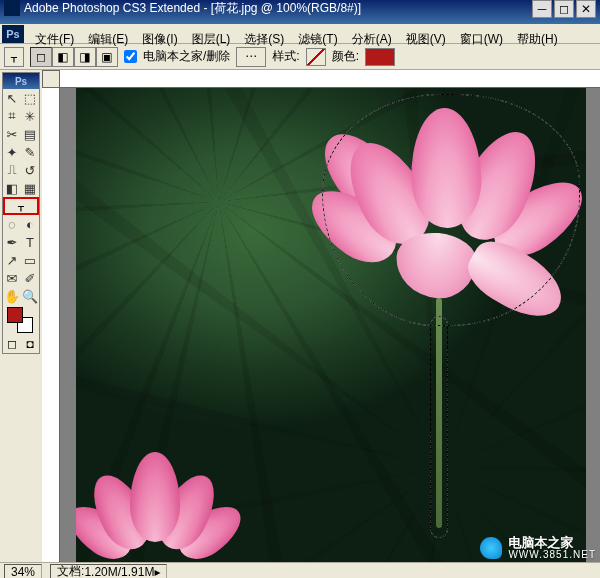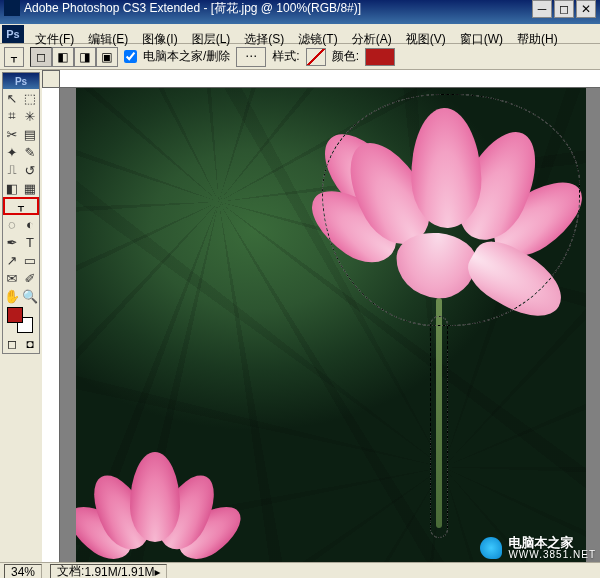--- a/index.html
+++ b/index.html
@@ -215,16 +215,16 @@
   <div class="wm-text">
     <div class="wm-cn">电脑本之家</div>
     <div class="wm-url">WWW.3851.NET</div>
   </div>
 </div>
 
 <div class="status-bar">
   <div class="status-box">34%</div>
   <div class="status-box">
     <span>文档:</span>
-    <span>1.91M/1.91M</span>
+    <span>1.20M/1.91M</span>
     <span>▸</span>
   </div>
 </div>
 
 </body></html>

